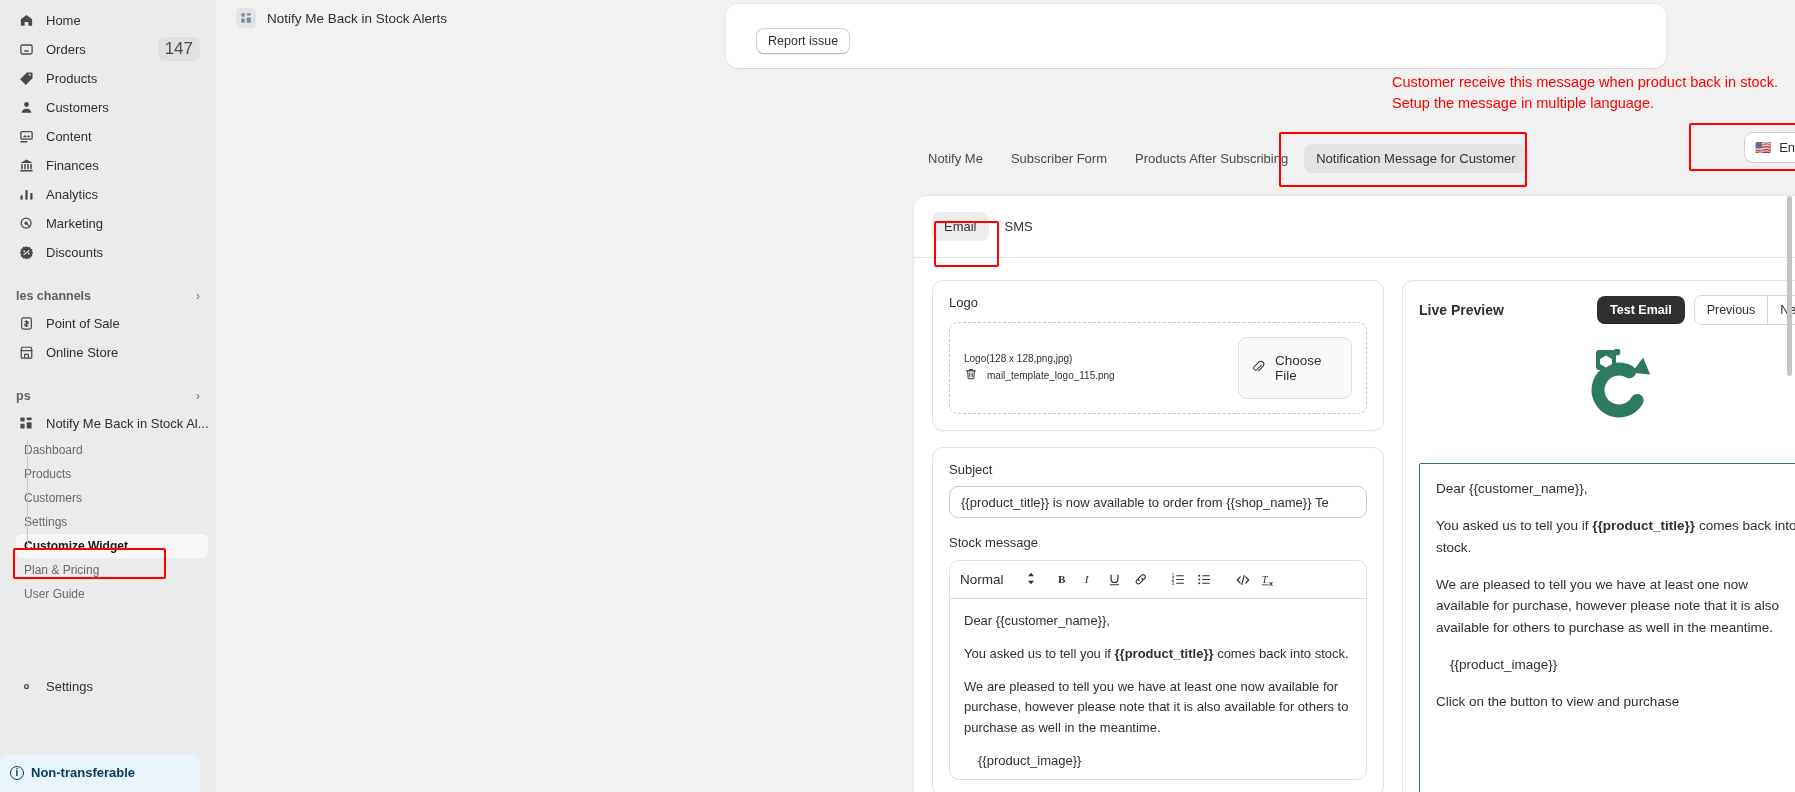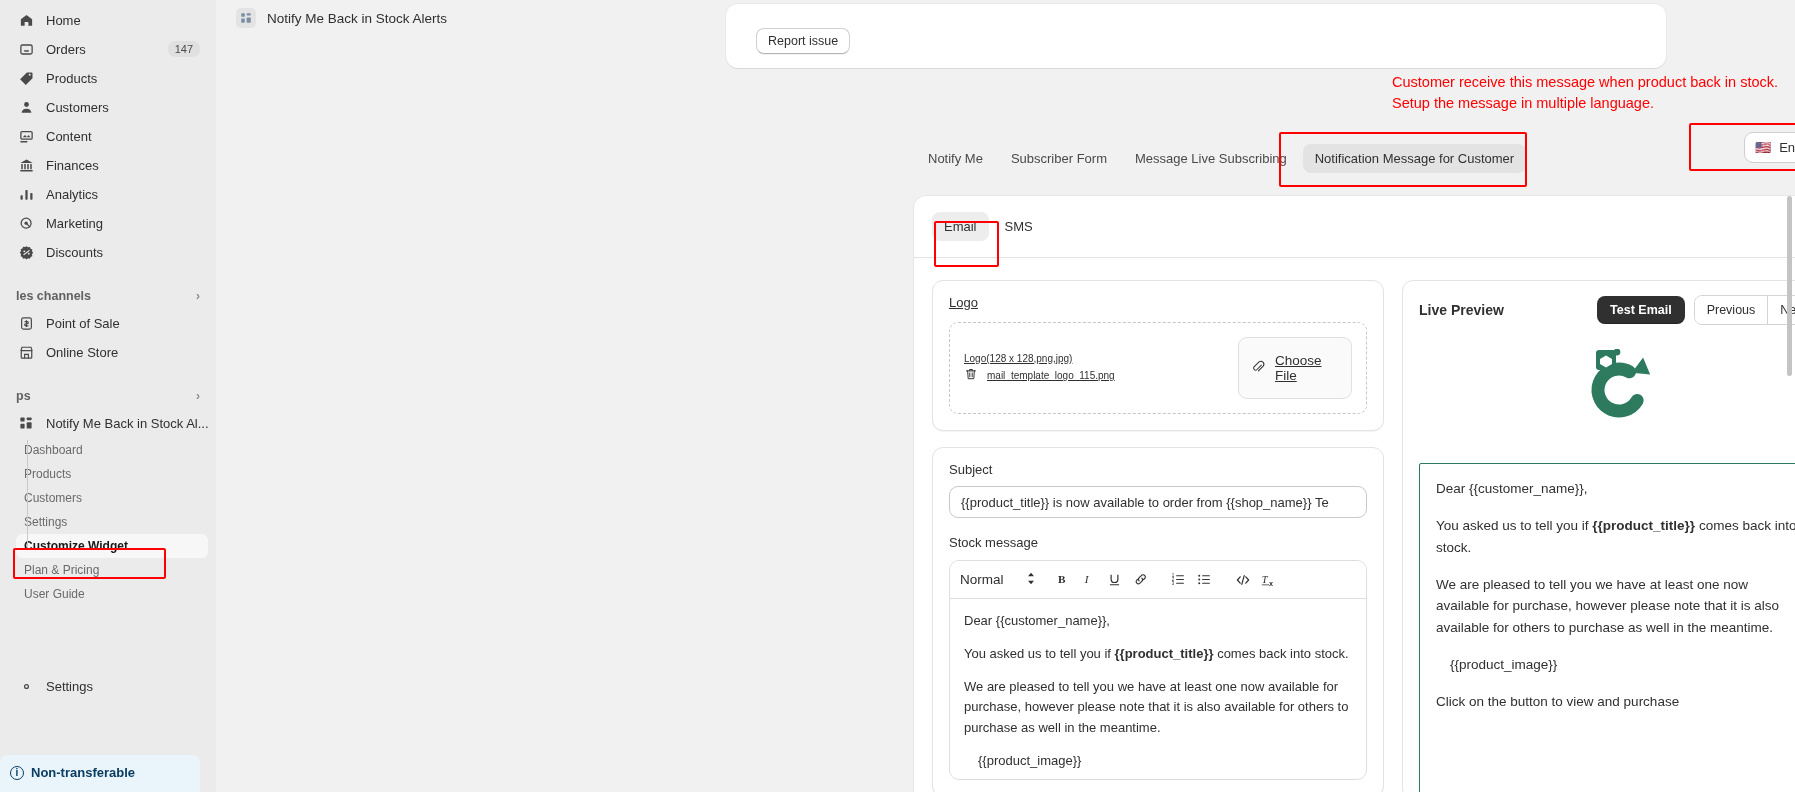--- a/index.html
+++ b/index.html
@@ -33,21 +33,21 @@
   }
   .nav-ico {
     width: 20px; flex: 0 0 20px; height: 20px;
     display: flex; align-items: center; justify-content: center;
     margin-right: 10px; color: #4a4a4a;
   }
   .nav-ico svg { display:block; }
   .nav-label { flex: 1 1 auto; font-size: 13px; line-height: 1; }
   .nav-badge {
     background: #e0e0e0; color: #4a4a4a;
-    font-size: 11px; border-radius: 7px;
+    font-size: 17px; border-radius: 7px;
     padding: 2px 7px; line-height: 1.15;
   }
   .nav-sep { height: 12px; }
 
   .sect-head {
     display:flex; align-items:center;
     height: 26px; padding: 0 8px 0 8px;
     font-size: 12.5px; color: #616161; font-weight: 600;
     margin-top: 4px;
   }
@@ -165,21 +165,21 @@
 
   .cols { display: flex; gap: 18px; padding: 22px 18px 0 18px; }
   .colL { width: 452px; flex: 0 0 452px; }
   .colR { flex: 1 1 auto; }
 
   .subcard {
     border: 1px solid #e3e3e3; border-radius: 11px; background: #fff;
     box-shadow: 0 1px 0 rgba(0,0,0,.04);
   }
   .lbl { font-size: 13px; color: #303030; }
-  .logo-body { padding: 14px 16px 16px 16px; text-decoration: underline; }
+  .logo-body { padding: 14px 16px 16px 16px; }
   .dropzone {
     margin-top: 12px; border: 1px dashed #c6c6c6; border-radius: 9px;
     padding: 14px 14px; display: flex; align-items: center; gap: 12px; min-height: 84px;
   }
   .dz-texts { flex: 1 1 auto; font-size: 10px; color: #303030; line-height: 1.6; }
   .dz-file { display: flex; align-items: center; gap: 9px; }
   .choose {
     width: 114px; min-height: 62px; border: 1px solid #e0e0e0; border-radius: 9px;
     background: #fafafa; display: flex; align-items: center; gap: 9px;
     padding: 10px 12px; font-size: 13.5px; cursor: pointer;
@@ -444,21 +444,21 @@
       <div class="card topcard">
         <button class="report-btn">Report issue</button>
       </div>
 
       <div class="annot">Customer receive this message when product back in stock.
 Setup the message in multiple language.</div>
 
       <div class="tabrow">
         <div class="tab">Notify Me</div>
         <div class="tab">Subscriber Form</div>
-        <div class="tab">Message Live Subscribing</div>
+        <div class="tab">Products After Subscribing</div>
         <div class="tab selected">Notification Message for Customer</div>
       </div>
       <div class="hl-box" style="left:1063px; top:96px; width:248px; height:55px;"></div>
 
       <div class="langwrap">
         <div class="langsel">
           <span class="flag">🇺🇸</span>
           <span class="ltext">English</span>
 
         </div>

